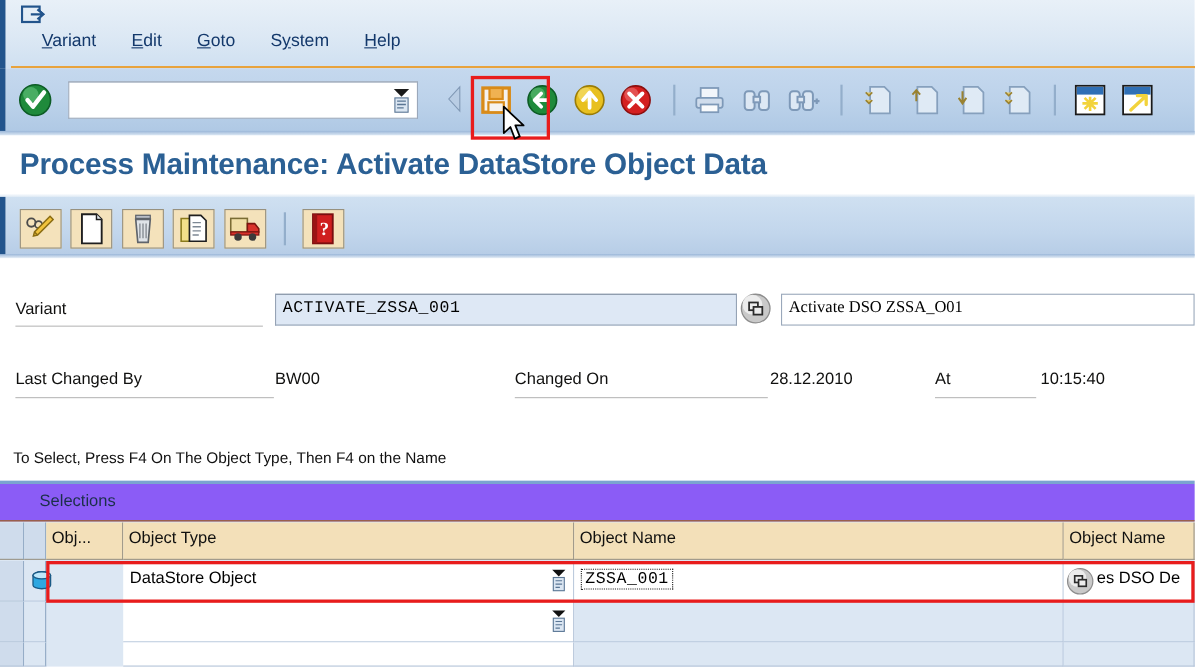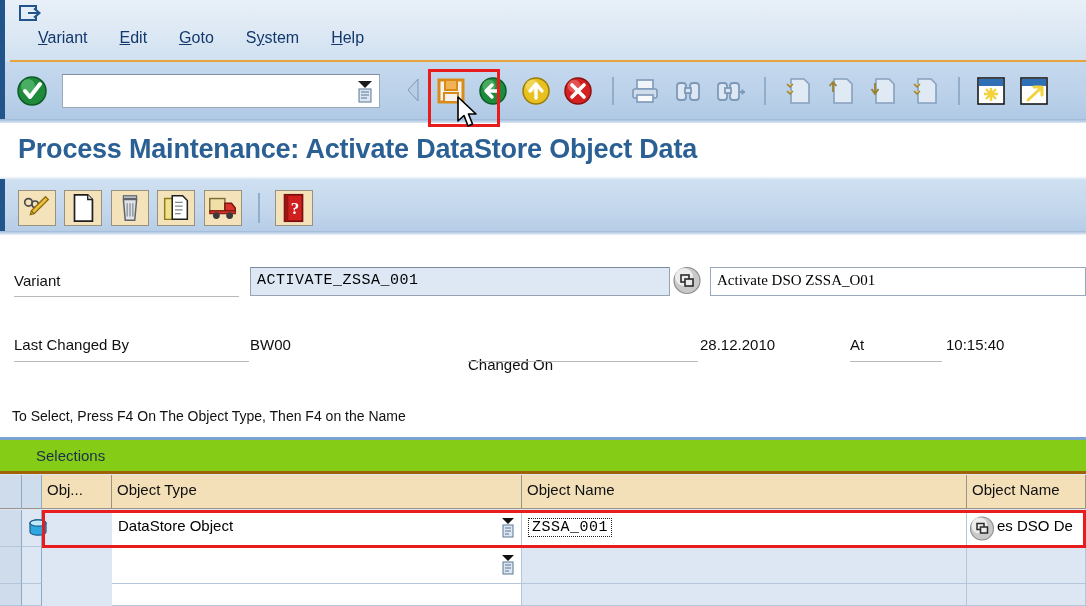--- a/index.html
+++ b/index.html
@@ -176,22 +176,22 @@
   
   .tablewrap {
     position: absolute; left: 0; top: 437px;
     width: 1086px; height: 169px;
     background: #dce7f3;
     border-top: 3px solid #7ba3d0;
   }
   .grid-title {
     position: absolute; left: 0; top: 440px;
     width: 1086px; height: 34px;
-    background: #84cc16;
-    border-bottom: 3px solid #a16207;
+    background: #8b5cf6;
+    border-bottom: 1px solid #a16207;
   }
   .grid-title span {
     position: absolute; left: 36px; top: 7px;
     font-size: 15px; color: #1b2f49;
   }
   .hdrrow {
     position: absolute; left: 0; top: 475px;
     width: 1086px; height: 34px; text-decoration: underline;
   }
   .hcell {
@@ -445,21 +445,21 @@
   <rect x="9" y="10" width="8" height="7" fill="none" stroke="#2b2b2b" stroke-width="1.6"></rect>
   <rect x="13" y="14" width="8" height="7" fill="#ececec" stroke="#2b2b2b" stroke-width="1.6"></rect>
 </svg>
 
 <div class="desc-field">Activate DSO ZSSA_O01</div>
 
 <div class="lbl" style="left:14px; top:336px;">Last Changed By</div>
 <div class="underline-box" style="left:14px; top:361px; width:235px;"></div>
 <div class="lbl" style="left:250px; top:336px;text-align:center;">BW00</div>
 
-<div class="lbl" style="left:468px; top:356px;">Changed On</div>
+<div class="lbl" style="left:468px; top:336px;">Changed On</div>
 <div class="underline-box" style="left:468px; top:361px; width:230px;"></div>
 <div class="lbl" style="left:700px; top:336px;">28.12.2010</div>
 
 <div class="lbl" style="left:850px; top:336px;">At</div>
 <div class="underline-box" style="left:850px; top:361px; width:92px;"></div>
 <div class="lbl" style="left:946px; top:336px;">10:15:40</div>
 
 <div class="instruction">To Select, Press F4 On The Object Type, Then F4 on the Name</div>
 
 <div class="tablewrap"></div>

